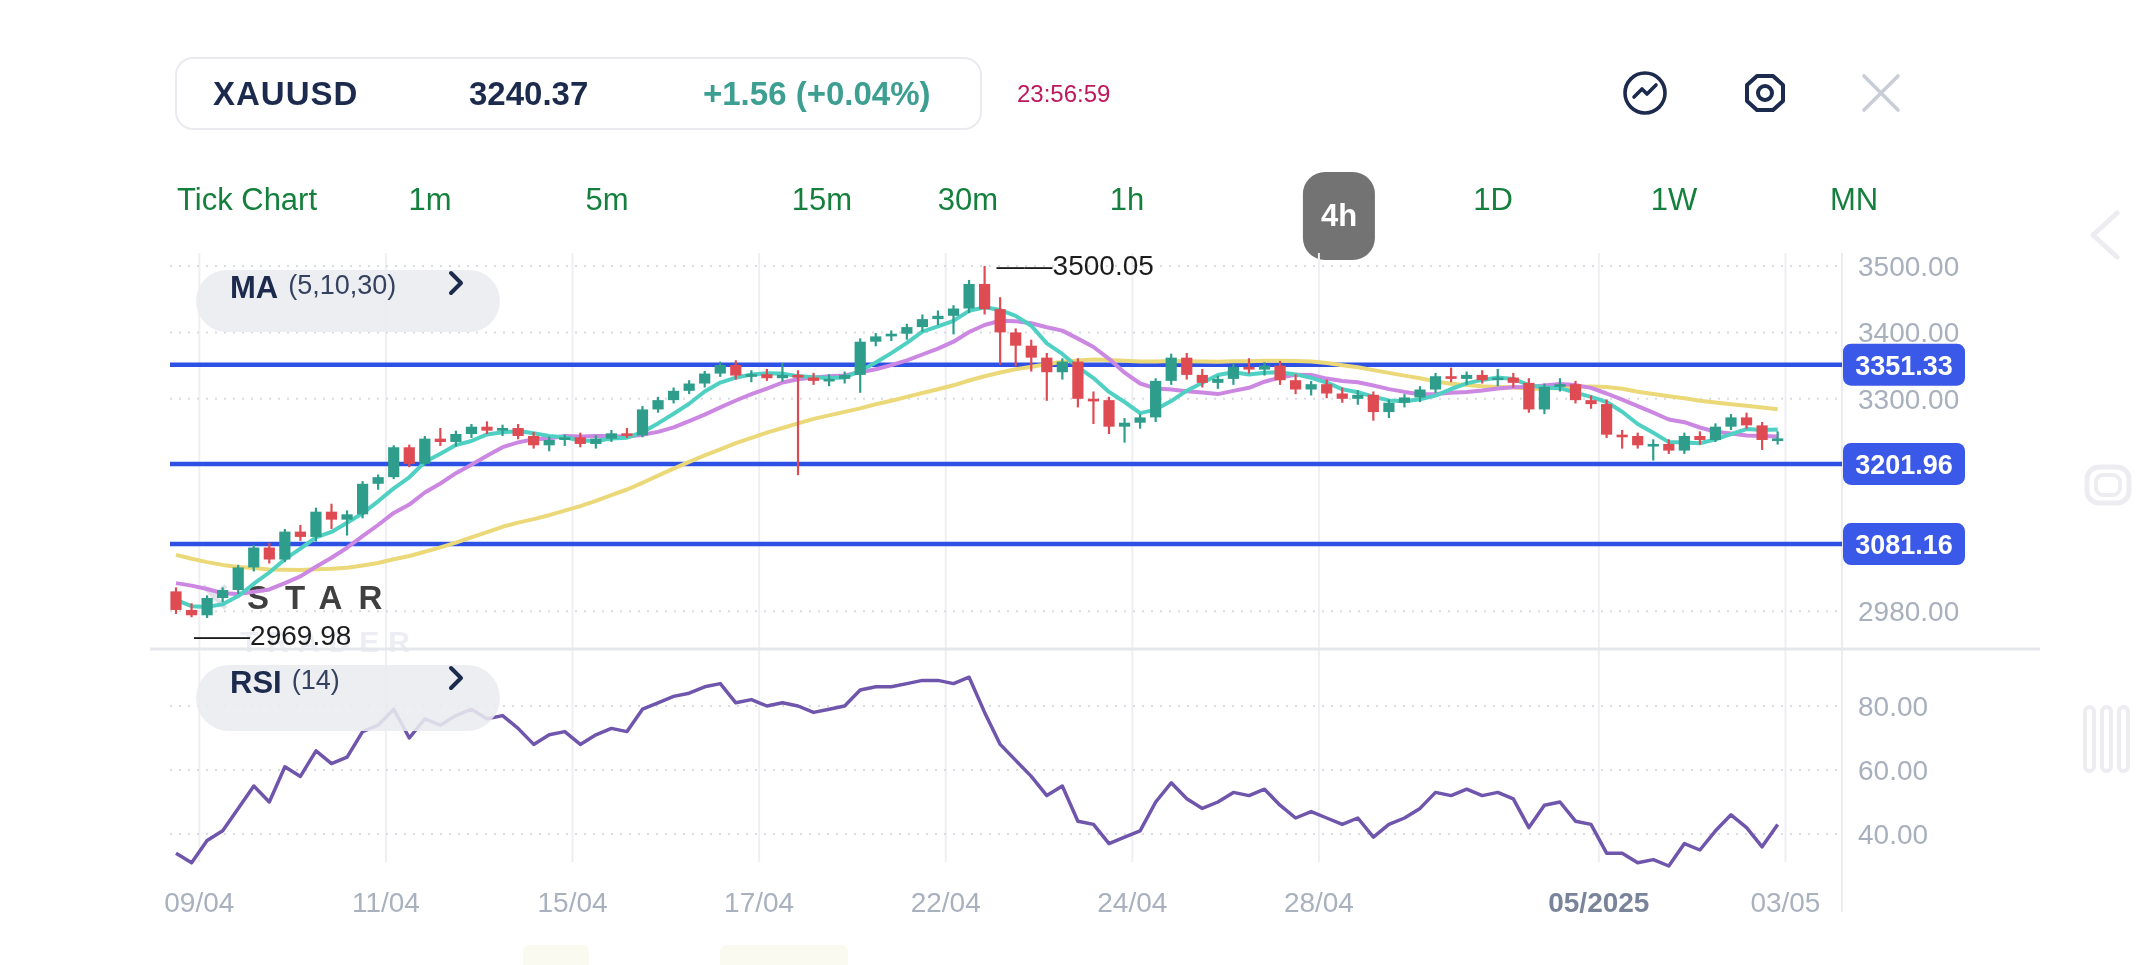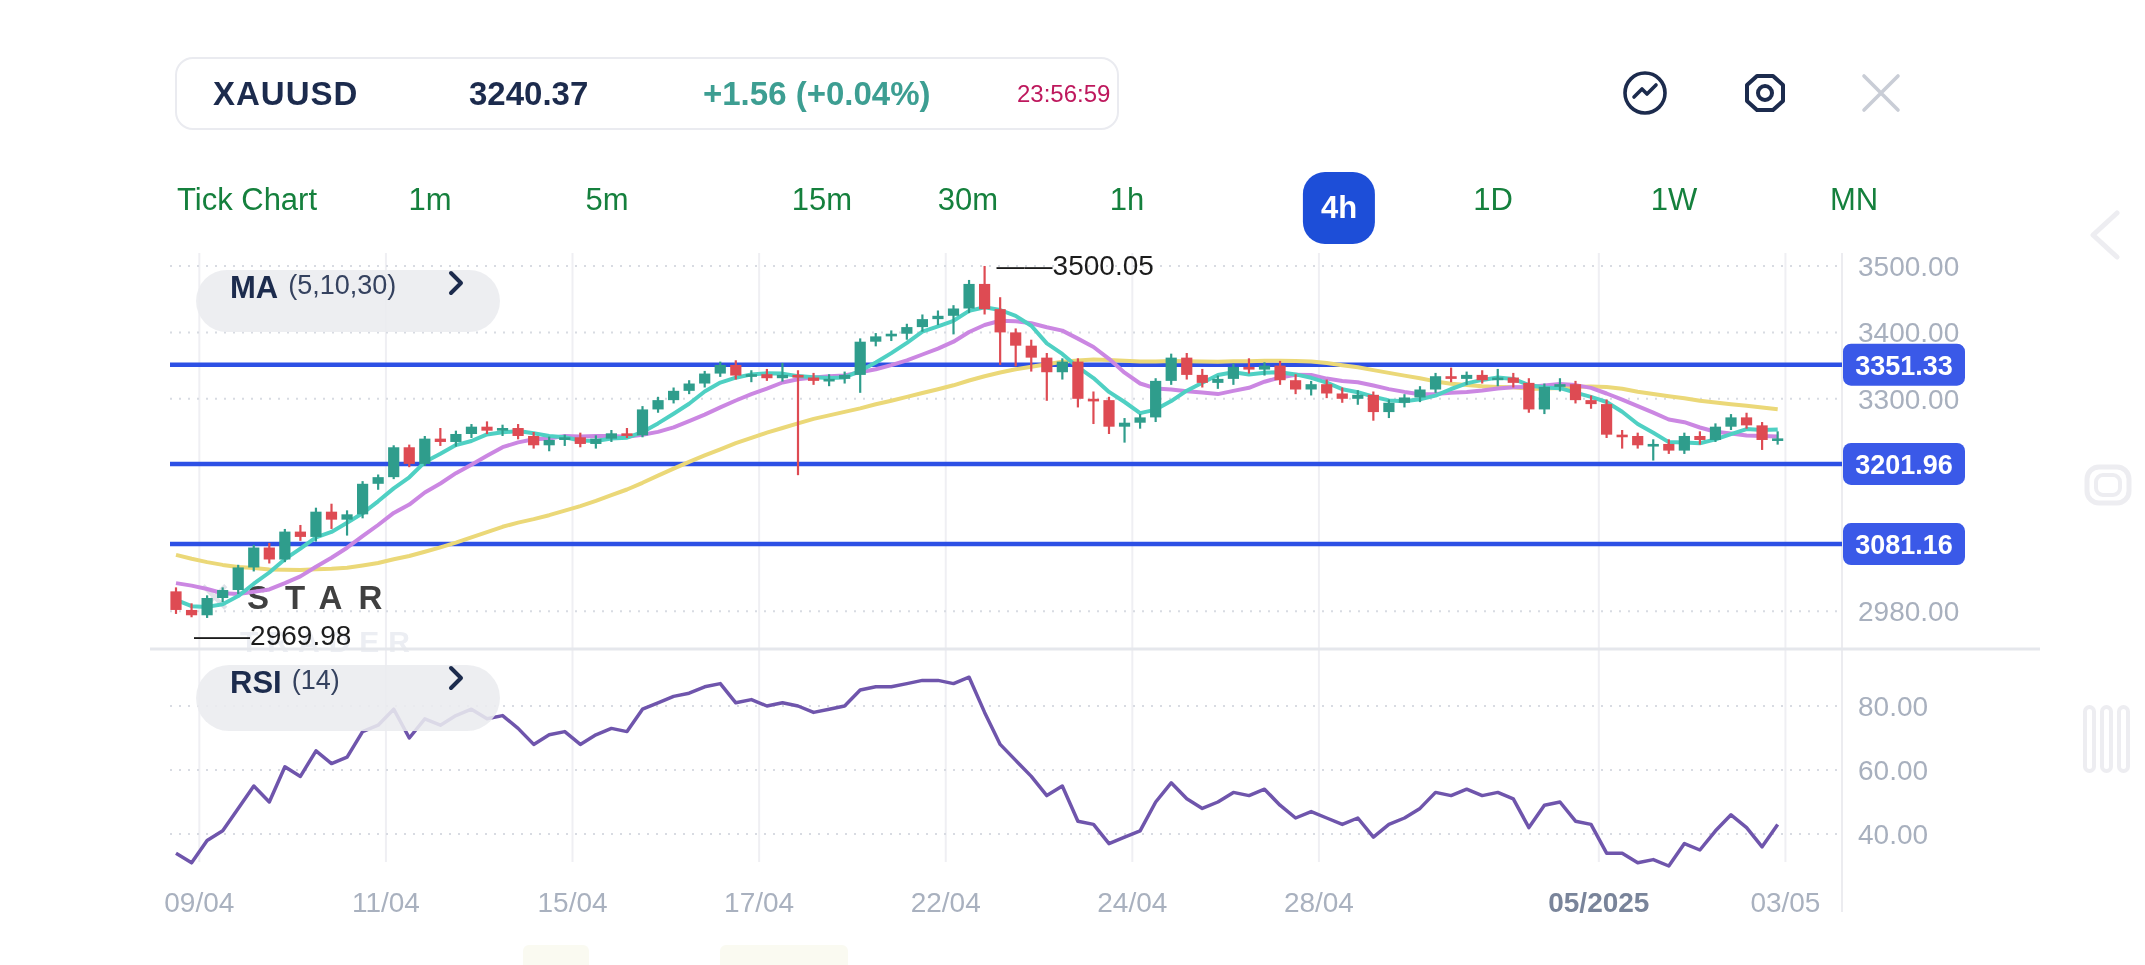--- a/index.html
+++ b/index.html
@@ -1,30 +1,30 @@
 <!DOCTYPE html>
 <html><head>
 <meta charset="utf-8">
 <style>
   html,body{margin:0;padding:0;}
   body{width:2145px;height:965px;background:#ffffff;overflow:hidden;position:relative;
        font-family:"Liberation Sans","DejaVu Sans",sans-serif;-webkit-font-smoothing:antialiased;}
   
-  .quote-pill{position:absolute;left:175px;top:57px;width:944px;height:73px;background:#fff;
+  .quote-pill{position:absolute;left:175px;top:57px;width:807px;height:73px;background:#fff;
       border:2px solid #eaebf0;border-radius:18px;box-sizing:border-box;}
   .quote-pill span{position:absolute;top:50%;transform:translateY(-50%);white-space:nowrap;}
   .q-symbol{left:36px;font-size:33px;font-weight:bold;color:#1c2b4d;letter-spacing:1px;}
   .q-price{left:292px;font-size:33px;font-weight:bold;color:#1c2b4d;}
   .q-change{left:526px;font-size:33px;font-weight:bold;color:#3d9e92;}
   .q-time{left:840px;font-size:24px;color:#be185d;}
   .hdr-icon{position:absolute;top:68px;width:50px;height:50px;cursor:pointer;}
   
   .tab{position:absolute;top:172px;height:56px;line-height:56px;transform:translateX(-50%);
       font-size:31px;color:#15803d;white-space:nowrap;cursor:pointer;}
-  .tab.active{background:#1d4ed8;color:#ffffff;border-radius:22px;padding:8px 18px;font-weight:bold;}
+  .tab.active{background:#737373;color:#ffffff;border-radius:22px;padding:16px 18px;font-weight:bold;}
   
   .ind-pill{position:absolute;left:196px;width:304px;background:rgba(235,236,239,0.88);
       border-radius:33px;display:flex;cursor:pointer;z-index:5;}
   .ind-pill .ind-name{font-size:31px;font-weight:bold;color:#1c2b4d;margin-left:34px;}
   .ind-pill .ind-params{font-size:27px;color:#35425f;margin-left:10px;}
   .ind-pill svg{margin-left:auto;margin-right:36px;}
   
   .watermark{position:absolute;left:196px;top:572px;z-index:1;user-select:none;}
   .wm-row{display:flex;align-items:center;}
   .wm-logo{font-size:44px;color:#dfe2e9;font-weight:bold;margin-right:14px;}

